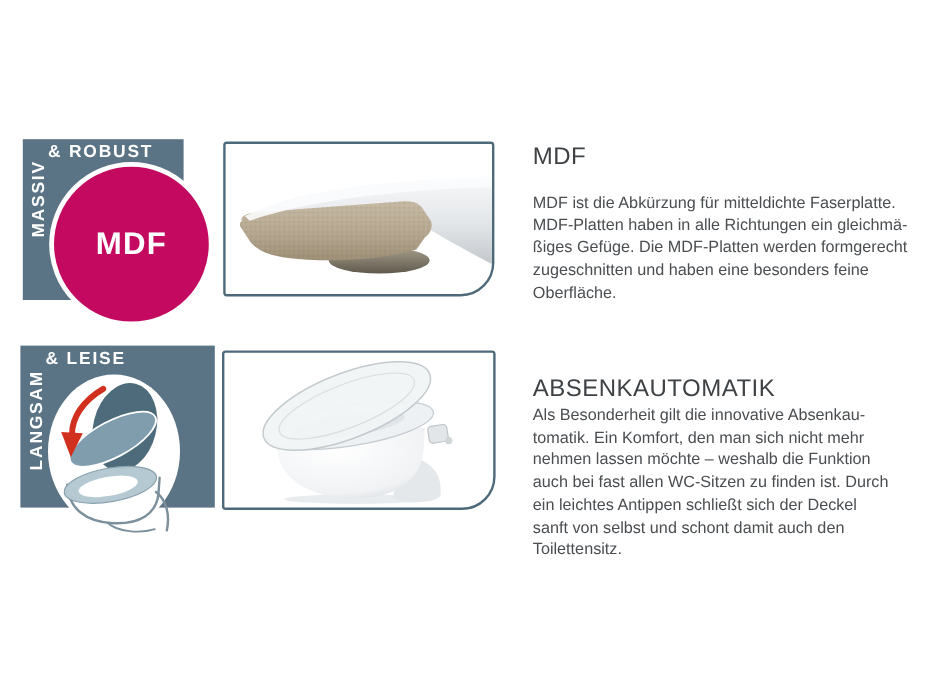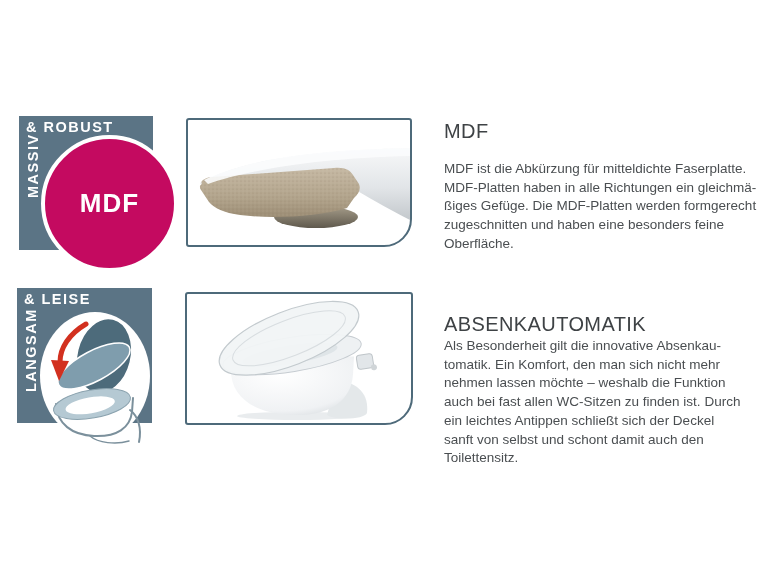--- a/index.html
+++ b/index.html
@@ -2,22 +2,22 @@
 <html lang="de"><head>
 <meta charset="utf-8">
 <style>
   html,body{margin:0;padding:0;background:#ffffff;}
   .canvas{position:relative;width:772px;height:579px;background:#ffffff;overflow:hidden;
           font-family:"Liberation Sans", sans-serif;}
 
   
   .badge{position:absolute;background:#5b7485;}
   .badge1{left:19px;top:116px;width:134px;height:134px;}
-  .badge2{left:17px;top:288px;width:135px;height:135px;}
-  .badge-top{position:absolute;left:7px;top:3px;color:#ffffff;font-weight:bold;
+  .badge2{left:17px;top:288px;width:135px;height:135px;padding-left:27px;}
+  .badge-top{position:absolute;left:21px;top:3px;color:#ffffff;font-weight:bold;
              font-size:14.5px;letter-spacing:1.5px;white-space:nowrap;}
   .badge-vert{position:absolute;color:#ffffff;font-weight:bold;font-size:14.5px;
               letter-spacing:1.5px;white-space:nowrap;transform-origin:0 0;
               transform:rotate(-90deg);}
   .vert1{left:6px;top:82px;}
   .vert2{left:6px;top:104px;}
 
   .mdf-circle{position:absolute;left:41px;top:135px;width:129px;height:129px;
               border-radius:50%;background:#c40a60;border:4px solid #ffffff;
               display:flex;align-items:center;justify-content:center;z-index:2;}

